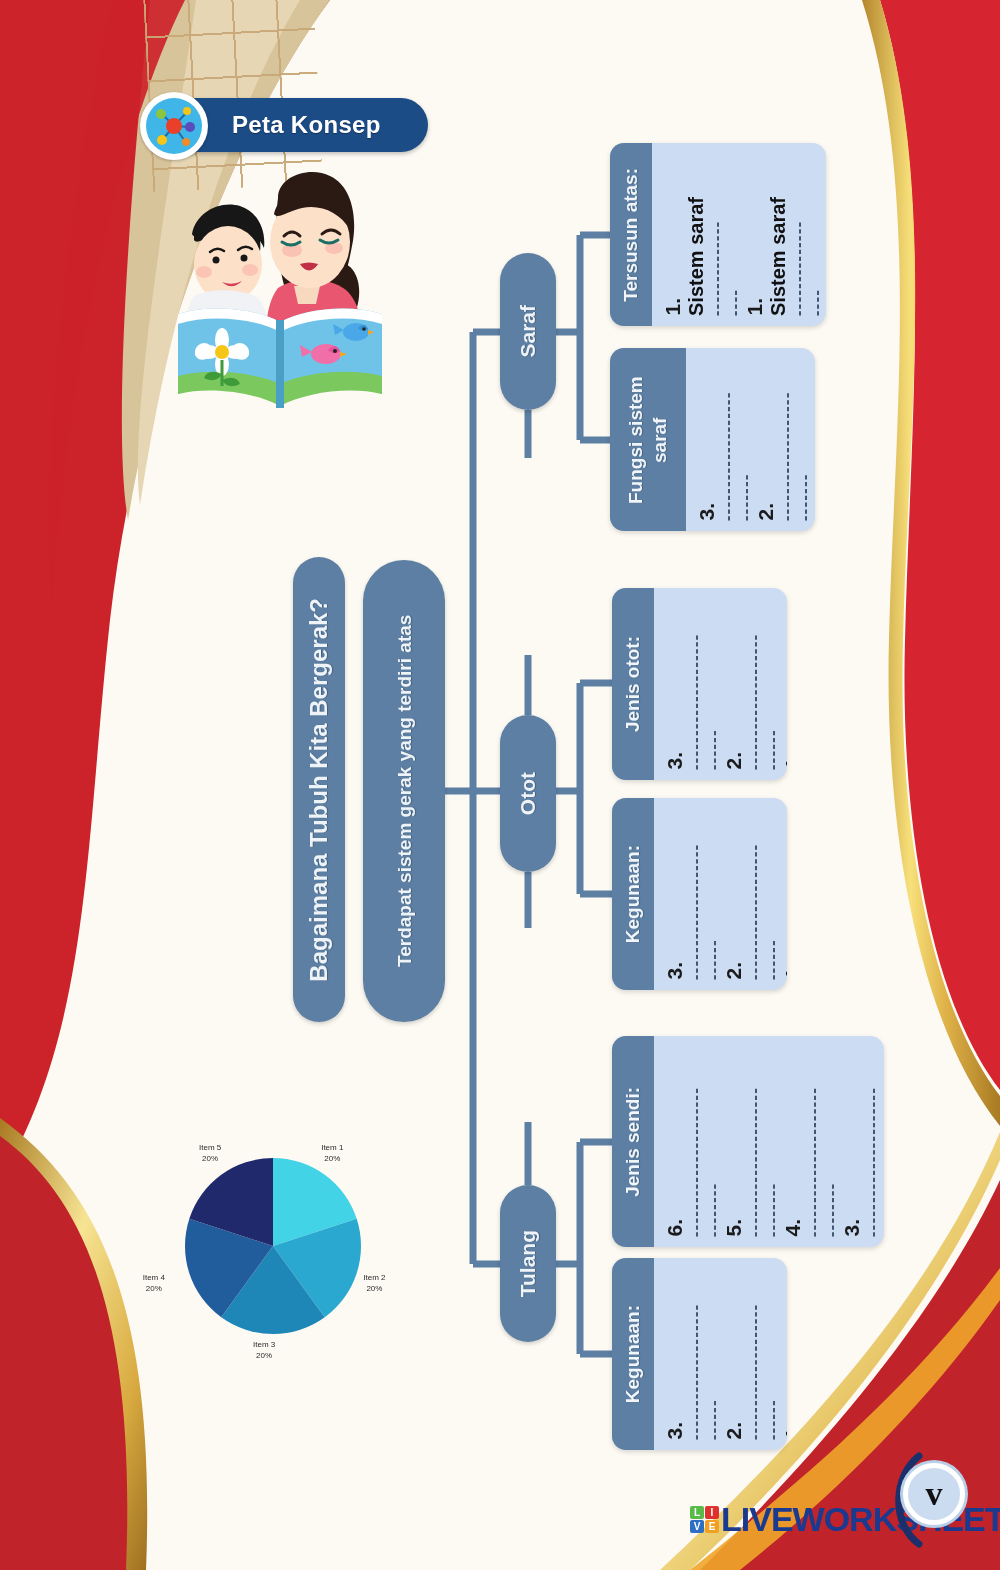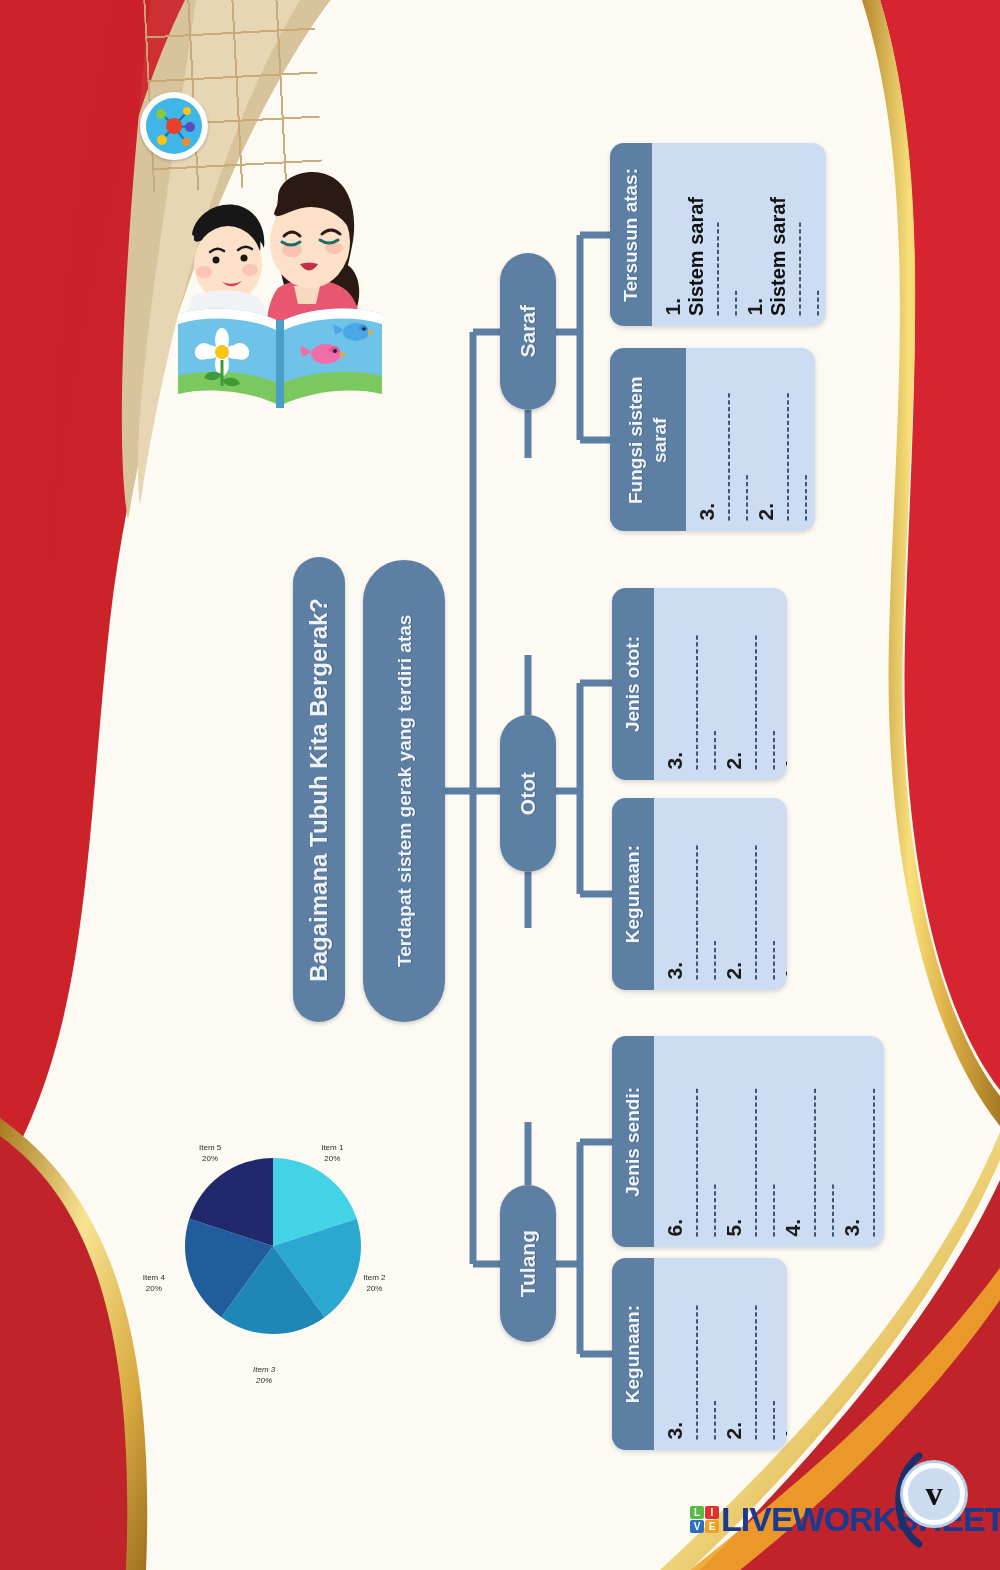--- a/index.html
+++ b/index.html
@@ -210,20 +210,23 @@
     <path d="M880,0 C938,190 908,430 903,640 C898,822 928,1002 1000,1096 L1000,1126 C918,1024 884,828 889,638 C894,428 922,190 862,0 Z" fill="url(#goldgrad)"></path>
 
     <path d="M1000,1180 L1000,1570 L700,1570 C800,1470 930,1330 1000,1180 Z" fill="#c0232a"></path>
     <path d="M1000,1160 C930,1320 800,1466 690,1570 L660,1570 C780,1458 926,1310 1000,1132 Z" fill="url(#goldgrad2)"></path>
 
     <path d="M1000,1300 C930,1400 840,1490 740,1570 L690,1570 C800,1482 910,1390 1000,1268 Z" fill="#f0a52a" opacity="0.9"></path>
   </svg>
 
   <div class="grid-pattern"></div>
 
+  <div id="header-badge">
+    <span class="title">Peta Konsep</span>
+  </div>
   <div id="concept-icon">
     <div class="inner">
       <svg width="56" height="56" viewBox="0 0 56 56">
         <line x1="28" y1="28" x2="16" y2="16" stroke="#1d6ea8" stroke-width="2"></line>
         <line x1="28" y1="28" x2="41" y2="14" stroke="#1d6ea8" stroke-width="2"></line>
         <line x1="28" y1="28" x2="43" y2="29" stroke="#1d6ea8" stroke-width="2"></line>
         <line x1="28" y1="28" x2="17" y2="41" stroke="#1d6ea8" stroke-width="2"></line>
         <line x1="28" y1="28" x2="39" y2="43" stroke="#1d6ea8" stroke-width="2"></line>
         <circle cx="28" cy="28" r="8" fill="#e8402a"></circle>
         <circle cx="15" cy="16" r="5" fill="#8bc63f"></circle>
@@ -485,21 +488,21 @@
   <div id="pie-chart-wrap">
     <svg id="pie-svg" width="240" height="235" viewBox="0 0 240 235">
         <path d="M118,116 L118,28 A88,88 0 0 1 201.69297343397352,88.80650449500463 Z" fill="#43d3e6"></path>
         <path d="M118,116 L201.69297343397352,88.80650449500463 A88,88 0 0 1 169.72510220173763,187.19349550499538 Z" fill="#2aa8cf"></path>
         <path d="M118,116 L169.72510220173763,187.19349550499538 A88,88 0 0 1 66.27489779826237,187.19349550499538 Z" fill="#1f86b8"></path>
         <path d="M118,116 L66.27489779826237,187.19349550499538 A88,88 0 0 1 34.307026566026494,88.8065044950046 Z" fill="#215d9c"></path>
         <path d="M118,116 L34.307026566026494,88.8065044950046 A88,88 0 0 1 117.99999999999999,28 Z" fill="#20296b"></path>
       </svg>
     <div class="pie-label" id="pl0" style="left: 166.183px; top: 12.154px;">Item 1<br>20%</div>
     <div class="pie-label" id="pl1" style="left: 208.323px; top: 141.846px;">Item 2<br>20%</div>
-    <div class="pie-label" id="pl2" style="left: 98px; top: 234px; font-style: italic;">Item 3<br>20%</div>
+    <div class="pie-label" id="pl2" style="left: 98px; top: 209px;">Item 3<br>20%</div>
     <div class="pie-label" id="pl3" style="left: -12.3226px; top: 141.846px;">Item 4<br>20%</div>
     <div class="pie-label" id="pl4" style="left: 44px; top: 12.154px;">Item 5<br>20%</div>
   </div>
 
   <div id="lw-logo">
     <div class="lw-tiles">
       <div class="lw-tile" style="background: rgb(90, 186, 71);">L</div>
       <div class="lw-tile" style="background: rgb(224, 50, 44);">I</div>
       <div class="lw-tile" style="background: rgb(44, 111, 196);">V</div>
       <div class="lw-tile" style="background: rgb(240, 160, 34);">E</div>

